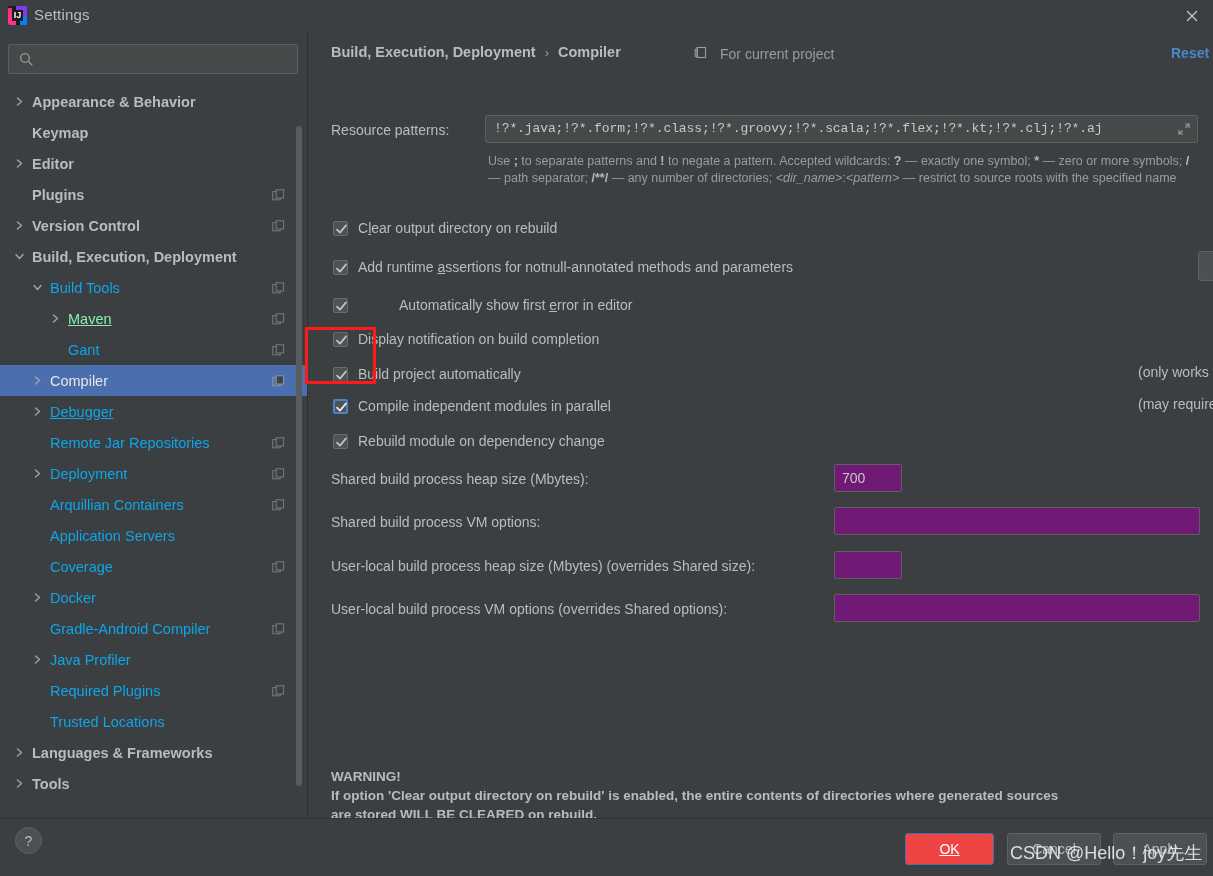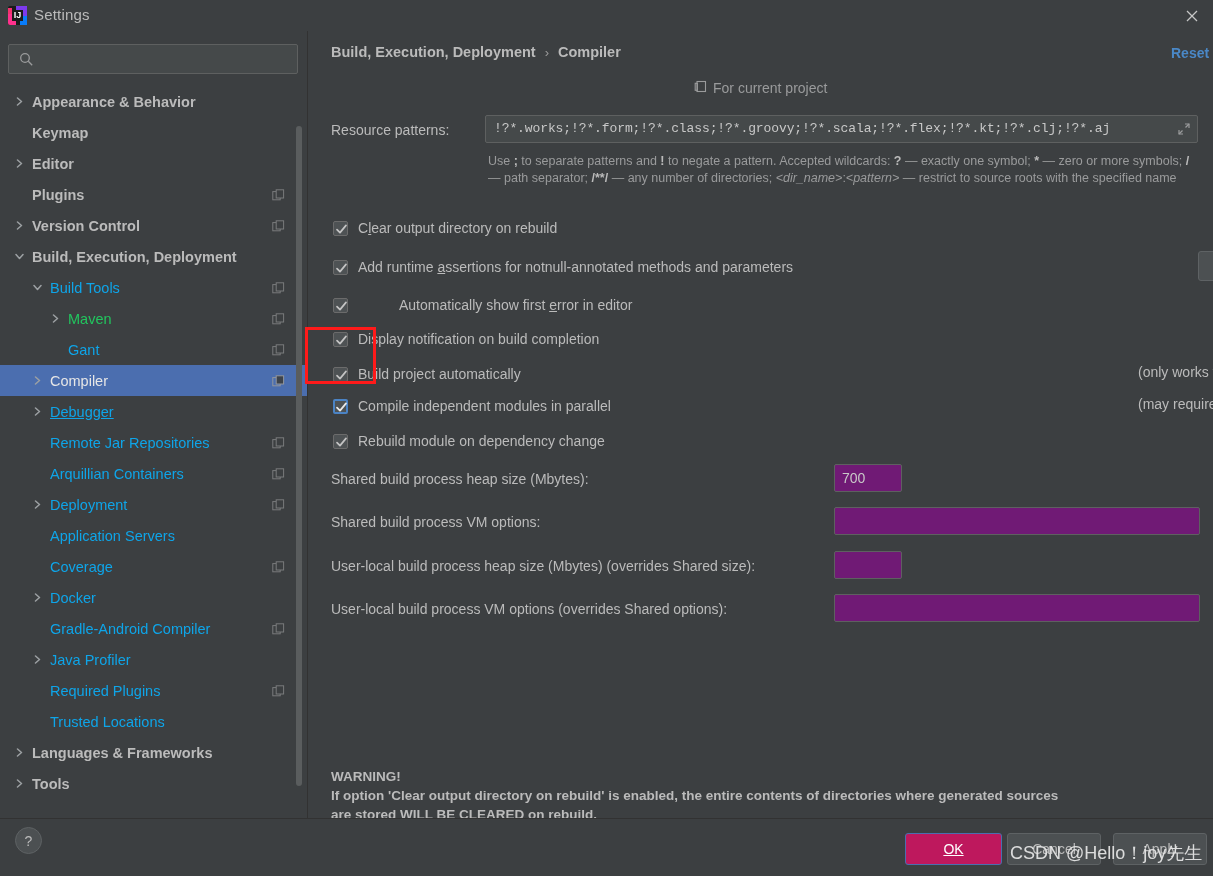--- a/index.html
+++ b/index.html
@@ -27,36 +27,36 @@
                   background:transparent; border:none; outline:none; color:#BBBBBB; font-size:13px;
                   font-family:"Liberation Sans",sans-serif; }
 
   .tree { position:absolute; left:0; top:55px; width:307px; height:730px; overflow:hidden; }
   .tree-row { position:relative; height:31px; display:flex; align-items:center; cursor:pointer; width:307px; }
   .tree-row.selected { background:#4B6EAF; }
   .tree-arrow { position:absolute; width:14px; height:14px; display:flex; align-items:center; justify-content:center; }
   .tree-arrow svg { display:block; }
   .tree-label { font-size:14.5px; color:#0ea5e9; white-space:nowrap; }
   .tree-label.bold { font-weight:bold; color:#BBBBBB; }
-  .tree-label.link { color:#22c55e; }
+  .tree-label.link { color:#86efac;text-decoration:underline; }
   .tree-row.selected .tree-label { color:#E6E6E6; }
   .copy-icon { position:absolute; right:22px; width:13px; height:13px; opacity:.65; }
   .tree-row.selected .copy-icon { opacity:.9; }
 
   .sb-track { position:absolute; right:5px; top:90px; width:6px; height:695px; background:transparent; }
   .sb-thumb { position:absolute; right:5px; top:95px; width:6px; height:660px; background:#5A5D5E; border-radius:3px; cursor:pointer; }
   .sidebar-divider { position:absolute; left:307px; top:31px; width:1px; height:787px; background:#323232; }
 
   
   .main { position:absolute; left:308px; top:31px; width:905px; height:787px; background:#3C3F41; }
 
   .bc { position:absolute; left:23px; top:13px; display:flex; align-items:center; gap:9px; }
   .bc-seg { font-size:14.5px; font-weight:bold; color:#BBBBBB; }
   .bc-sep { font-size:13px; color:#9A9A9A; }
-  .bc-scope { position:absolute; left:386px; top:14px; display:flex; align-items:center; gap:6px;margin-top:34px; }
+  .bc-scope { position:absolute; left:386px; top:14px; display:flex; align-items:center; gap:13px; }
   .bc-scope-text { font-size:14px; color:#9A9B9C; }
   .reset-link { position:absolute; left:863px; top:14px; font-size:14px; font-weight:bold; color:#4A88C7; cursor:pointer; white-space:nowrap; }
 
   .res-label { position:absolute; left:23px; top:91px; font-size:14px; color:#BBBBBB; }
   .res-field { position:absolute; left:177px; top:84px; width:713px; height:28px;
                background:#45494A; border:1px solid #5E6060; border-radius:2px; }
   .res-value { position:absolute; left:8px; top:5px; font-size:13px; color:#C8C8C8;
                font-family:"Liberation Mono", monospace; letter-spacing:-0.1px; white-space:nowrap; }
   .expand-icon { position:absolute; right:6px; top:6px; width:14px; height:14px; cursor:pointer; }
 
@@ -88,21 +88,21 @@
 
   
   .footer { position:absolute; left:0; top:818px; width:1213px; height:58px; background:#3C3F41;
             border-top:1px solid #323232; }
   .help-btn { position:absolute; left:15px; top:827px; width:27px; height:27px; border-radius:50%;
               background:#4C5052; border:1px solid #5E6264; color:#BBBBBB; font-size:14px;
               display:flex; align-items:center; justify-content:center; cursor:pointer; }
   .btn { position:absolute; height:32px; border-radius:3px; font-size:14px;
          font-family:"Liberation Sans",sans-serif; cursor:pointer; display:flex;
          align-items:center; justify-content:center; }
-  .btn-ok { left:905px; top:833px; width:97px; background:#be185d; border:1px solid #4B6EAF; color:#FFFFFF;text-decoration:underline; }
+  .btn-ok { left:905px; top:833px; width:89px; background:#ef4444; border:1px solid #4B6EAF; color:#FFFFFF;text-decoration:underline; }
   .btn-cancel { left:1007px; top:833px; width:94px; background:#4C5052; border:1px solid #5E6264; color:#BBBBBB; }
   .btn-apply { left:1113px; top:833px; width:94px; background:#4C5052; border:1px solid #5E6264; color:#BBBBBB; }
 
   .redbox { position:absolute; left:305px; top:327px; width:71px; height:57px;
             border:3px solid #FF1A1A; pointer-events:none; }
 
   .watermark { position:absolute; left:1010px; top:841px; font-size:18px; color:#E8E8E8;
                white-space:nowrap; opacity:.92; font-family:"Liberation Sans",sans-serif; }
 </style>
 </head>
@@ -240,33 +240,33 @@
           <span class="tree-label" style="position: absolute; left: 50px; text-decoration: underline;">Debugger</span>
         </div>
         <div class="tree-row">
           <span class="tree-label" style="position: absolute; left: 50px;">Remote Jar Repositories</span>
           <span class="copy-icon"><svg width="13" height="13" viewBox="0 0 13 13">
               <rect x="0.8" y="2.6" width="7.4" height="8.2" fill="none" stroke="#9A9B9C" stroke-width="1"></rect>
               <rect x="4.2" y="0.8" width="7.4" height="8.2" fill="#3C3F41" stroke="#9A9B9C" stroke-width="1"></rect>
             </svg></span>
         </div>
         <div class="tree-row">
+          <span class="tree-arrow" style="left: 30px;">
+            <svg width="9" height="9" viewBox="0 0 9 9">
+              <path d="M2.5 1 L6.5 4.5 L2.5 8" fill="none" stroke="#9CA0A3" stroke-width="1.5" stroke-linecap="round" stroke-linejoin="round"></path>
+            </svg>
+          </span>
+          <span class="tree-label" style="position: absolute; left: 50px;">Deployment</span>
+          <span class="copy-icon"><svg width="13" height="13" viewBox="0 0 13 13">
+              <rect x="0.8" y="2.6" width="7.4" height="8.2" fill="none" stroke="#9A9B9C" stroke-width="1"></rect>
+              <rect x="4.2" y="0.8" width="7.4" height="8.2" fill="#3C3F41" stroke="#9A9B9C" stroke-width="1"></rect>
+            </svg></span>
+        </div>
+        <div class="tree-row">
           <span class="tree-label" style="position: absolute; left: 50px;">Arquillian Containers</span>
-          <span class="copy-icon"><svg width="13" height="13" viewBox="0 0 13 13">
-              <rect x="0.8" y="2.6" width="7.4" height="8.2" fill="none" stroke="#9A9B9C" stroke-width="1"></rect>
-              <rect x="4.2" y="0.8" width="7.4" height="8.2" fill="#3C3F41" stroke="#9A9B9C" stroke-width="1"></rect>
-            </svg></span>
-        </div>
-        <div class="tree-row">
-          <span class="tree-arrow" style="left: 30px;">
-            <svg width="9" height="9" viewBox="0 0 9 9">
-              <path d="M2.5 1 L6.5 4.5 L2.5 8" fill="none" stroke="#9CA0A3" stroke-width="1.5" stroke-linecap="round" stroke-linejoin="round"></path>
-            </svg>
-          </span>
-          <span class="tree-label" style="position: absolute; left: 50px;">Deployment</span>
           <span class="copy-icon"><svg width="13" height="13" viewBox="0 0 13 13">
               <rect x="0.8" y="2.6" width="7.4" height="8.2" fill="none" stroke="#9A9B9C" stroke-width="1"></rect>
               <rect x="4.2" y="0.8" width="7.4" height="8.2" fill="#3C3F41" stroke="#9A9B9C" stroke-width="1"></rect>
             </svg></span>
         </div>
         <div class="tree-row">
           <span class="tree-label" style="position: absolute; left: 50px;">Application Servers</span>
         </div>
         <div class="tree-row">
           <span class="tree-label" style="position: absolute; left: 50px;">Coverage</span>
@@ -345,21 +345,21 @@
           <rect x="1.2" y="3.3" width="2.2" height="7" fill="none" stroke="#9A9B9C" stroke-width="1.1"></rect>
         </svg>
       </span>
       <span class="bc-scope-text">For current project</span>
     </div>
 
     <div class="reset-link">Reset</div>
 
     <div class="res-label">Resource patterns:</div>
     <div class="res-field">
-      <div class="res-value">!?*.works;!?*.form;!?*.class;!?*.groovy;!?*.scala;!?*.flex;!?*.kt;!?*.clj;!?*.aj</div>
+      <div class="res-value">!?*.java;!?*.form;!?*.class;!?*.groovy;!?*.scala;!?*.flex;!?*.kt;!?*.clj;!?*.aj</div>
       <div class="expand-icon">
         <svg width="14" height="14" viewBox="0 0 14 14">
           <path d="M8 2 L12 2 L12 6" fill="none" stroke="#9A9B9C" stroke-width="1.2"></path>
           <path d="M6 12 L2 12 L2 8" fill="none" stroke="#9A9B9C" stroke-width="1.2"></path>
           <line x1="12" y1="2" x2="8.5" y2="5.5" stroke="#9A9B9C" stroke-width="1.2"></line>
           <line x1="2" y1="12" x2="5.5" y2="8.5" stroke="#9A9B9C" stroke-width="1.2"></line>
         </svg>
       </div>
     </div>
 

